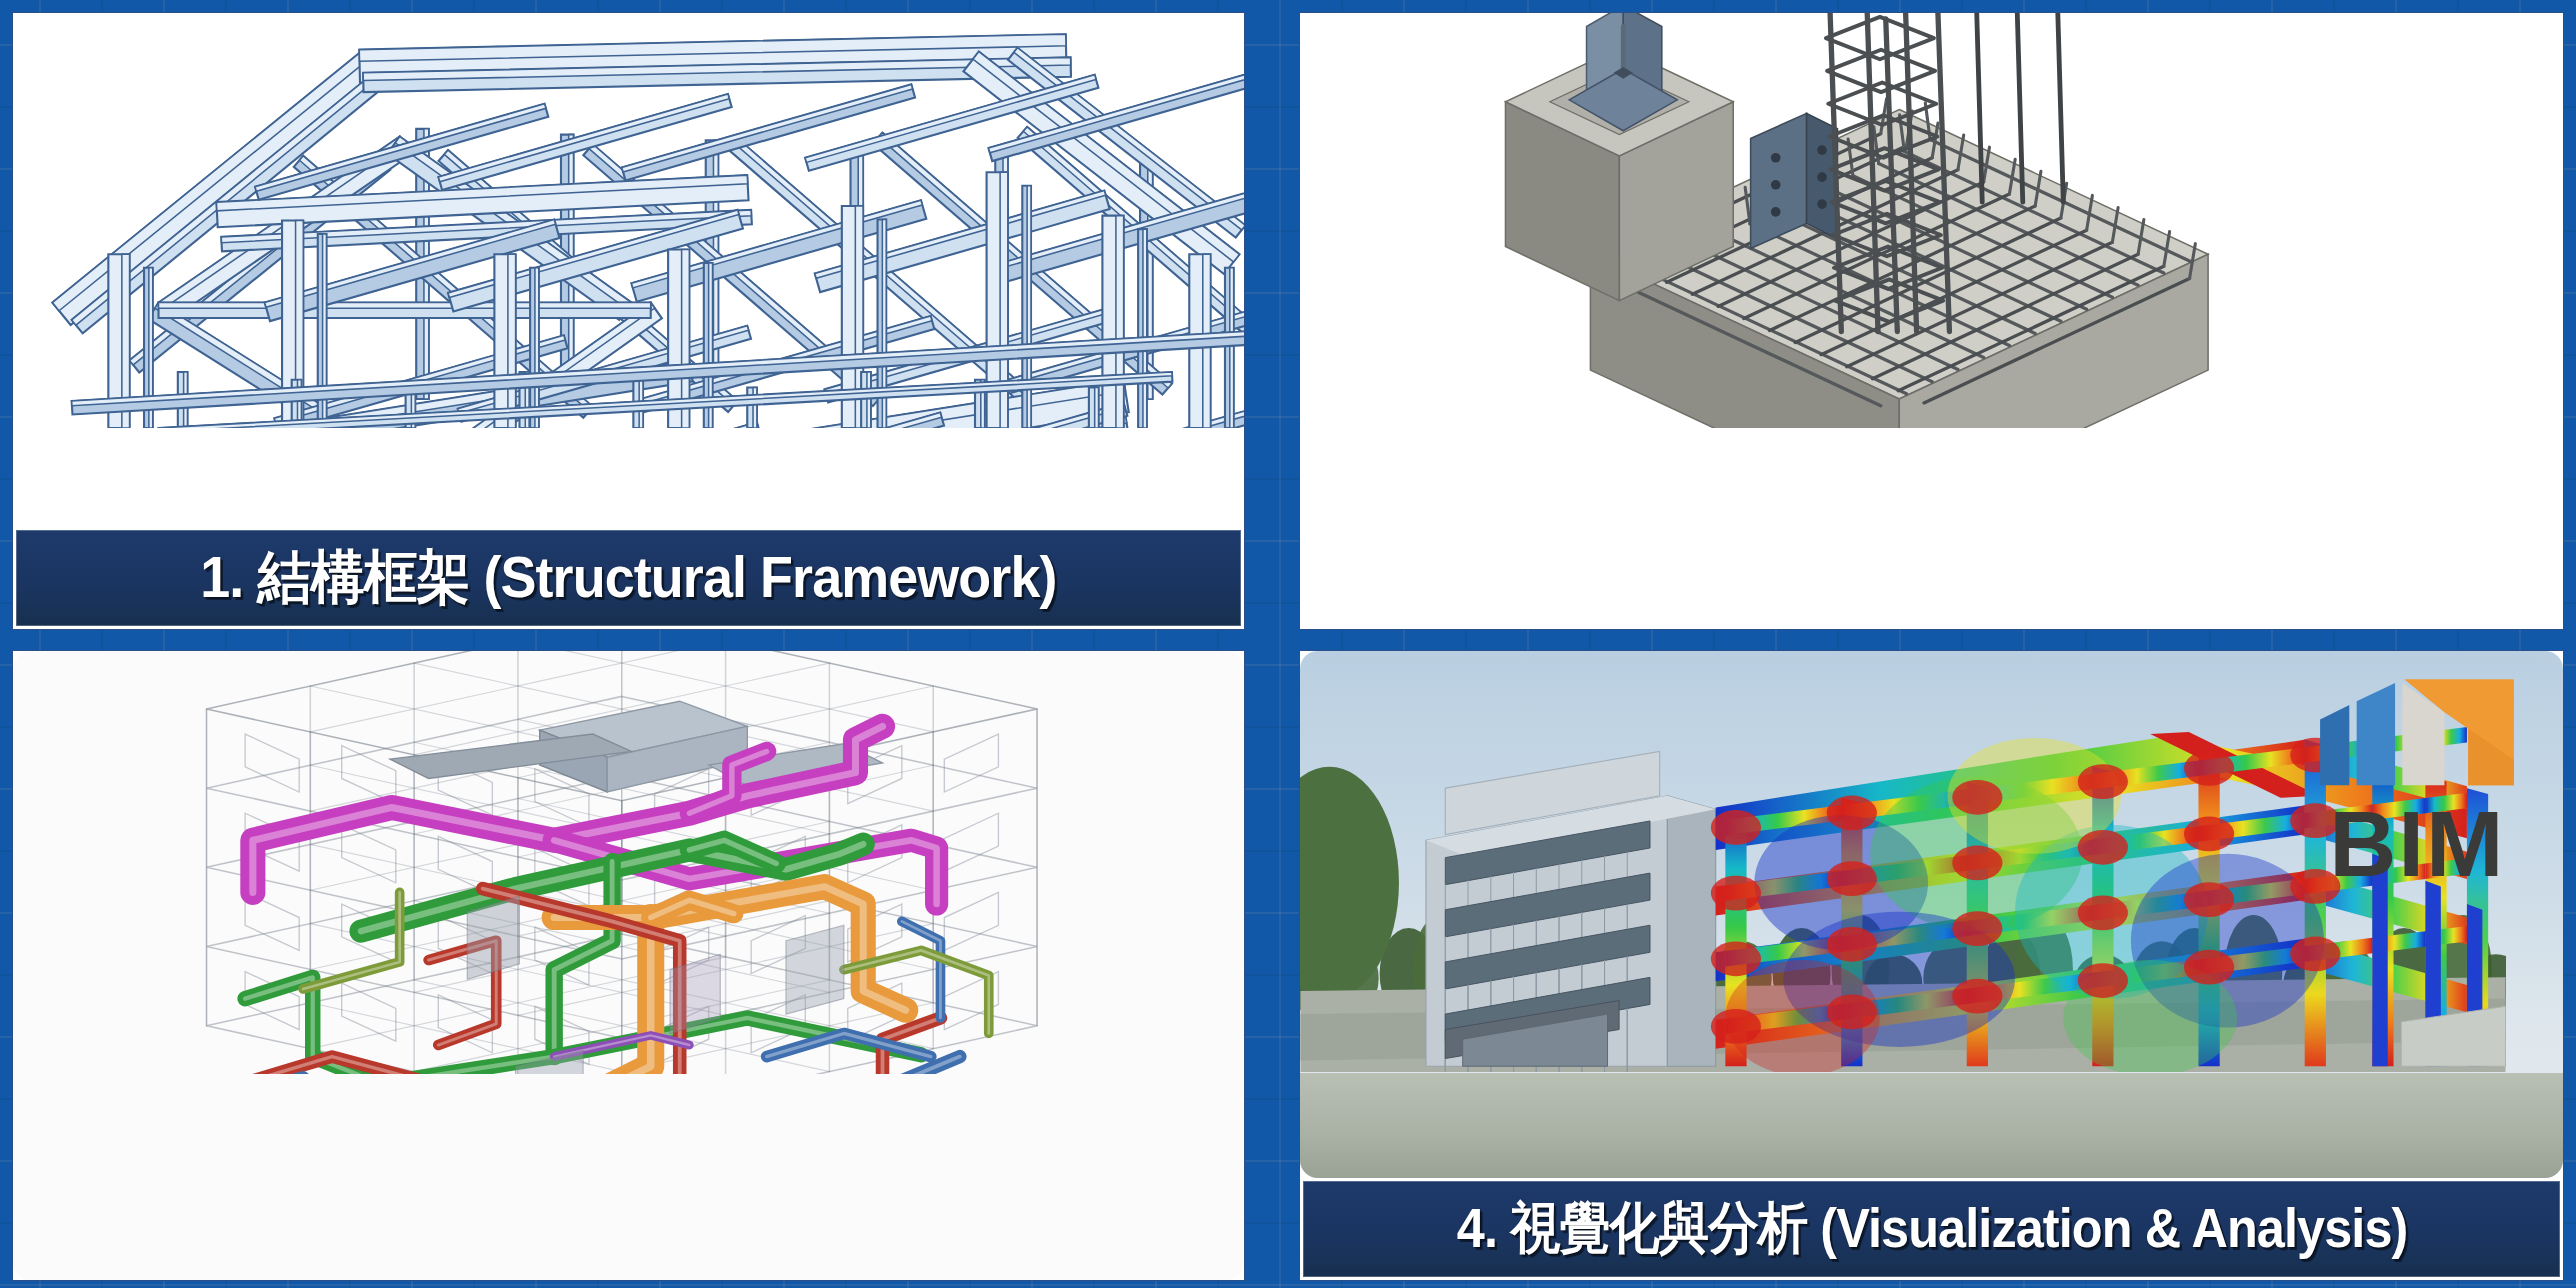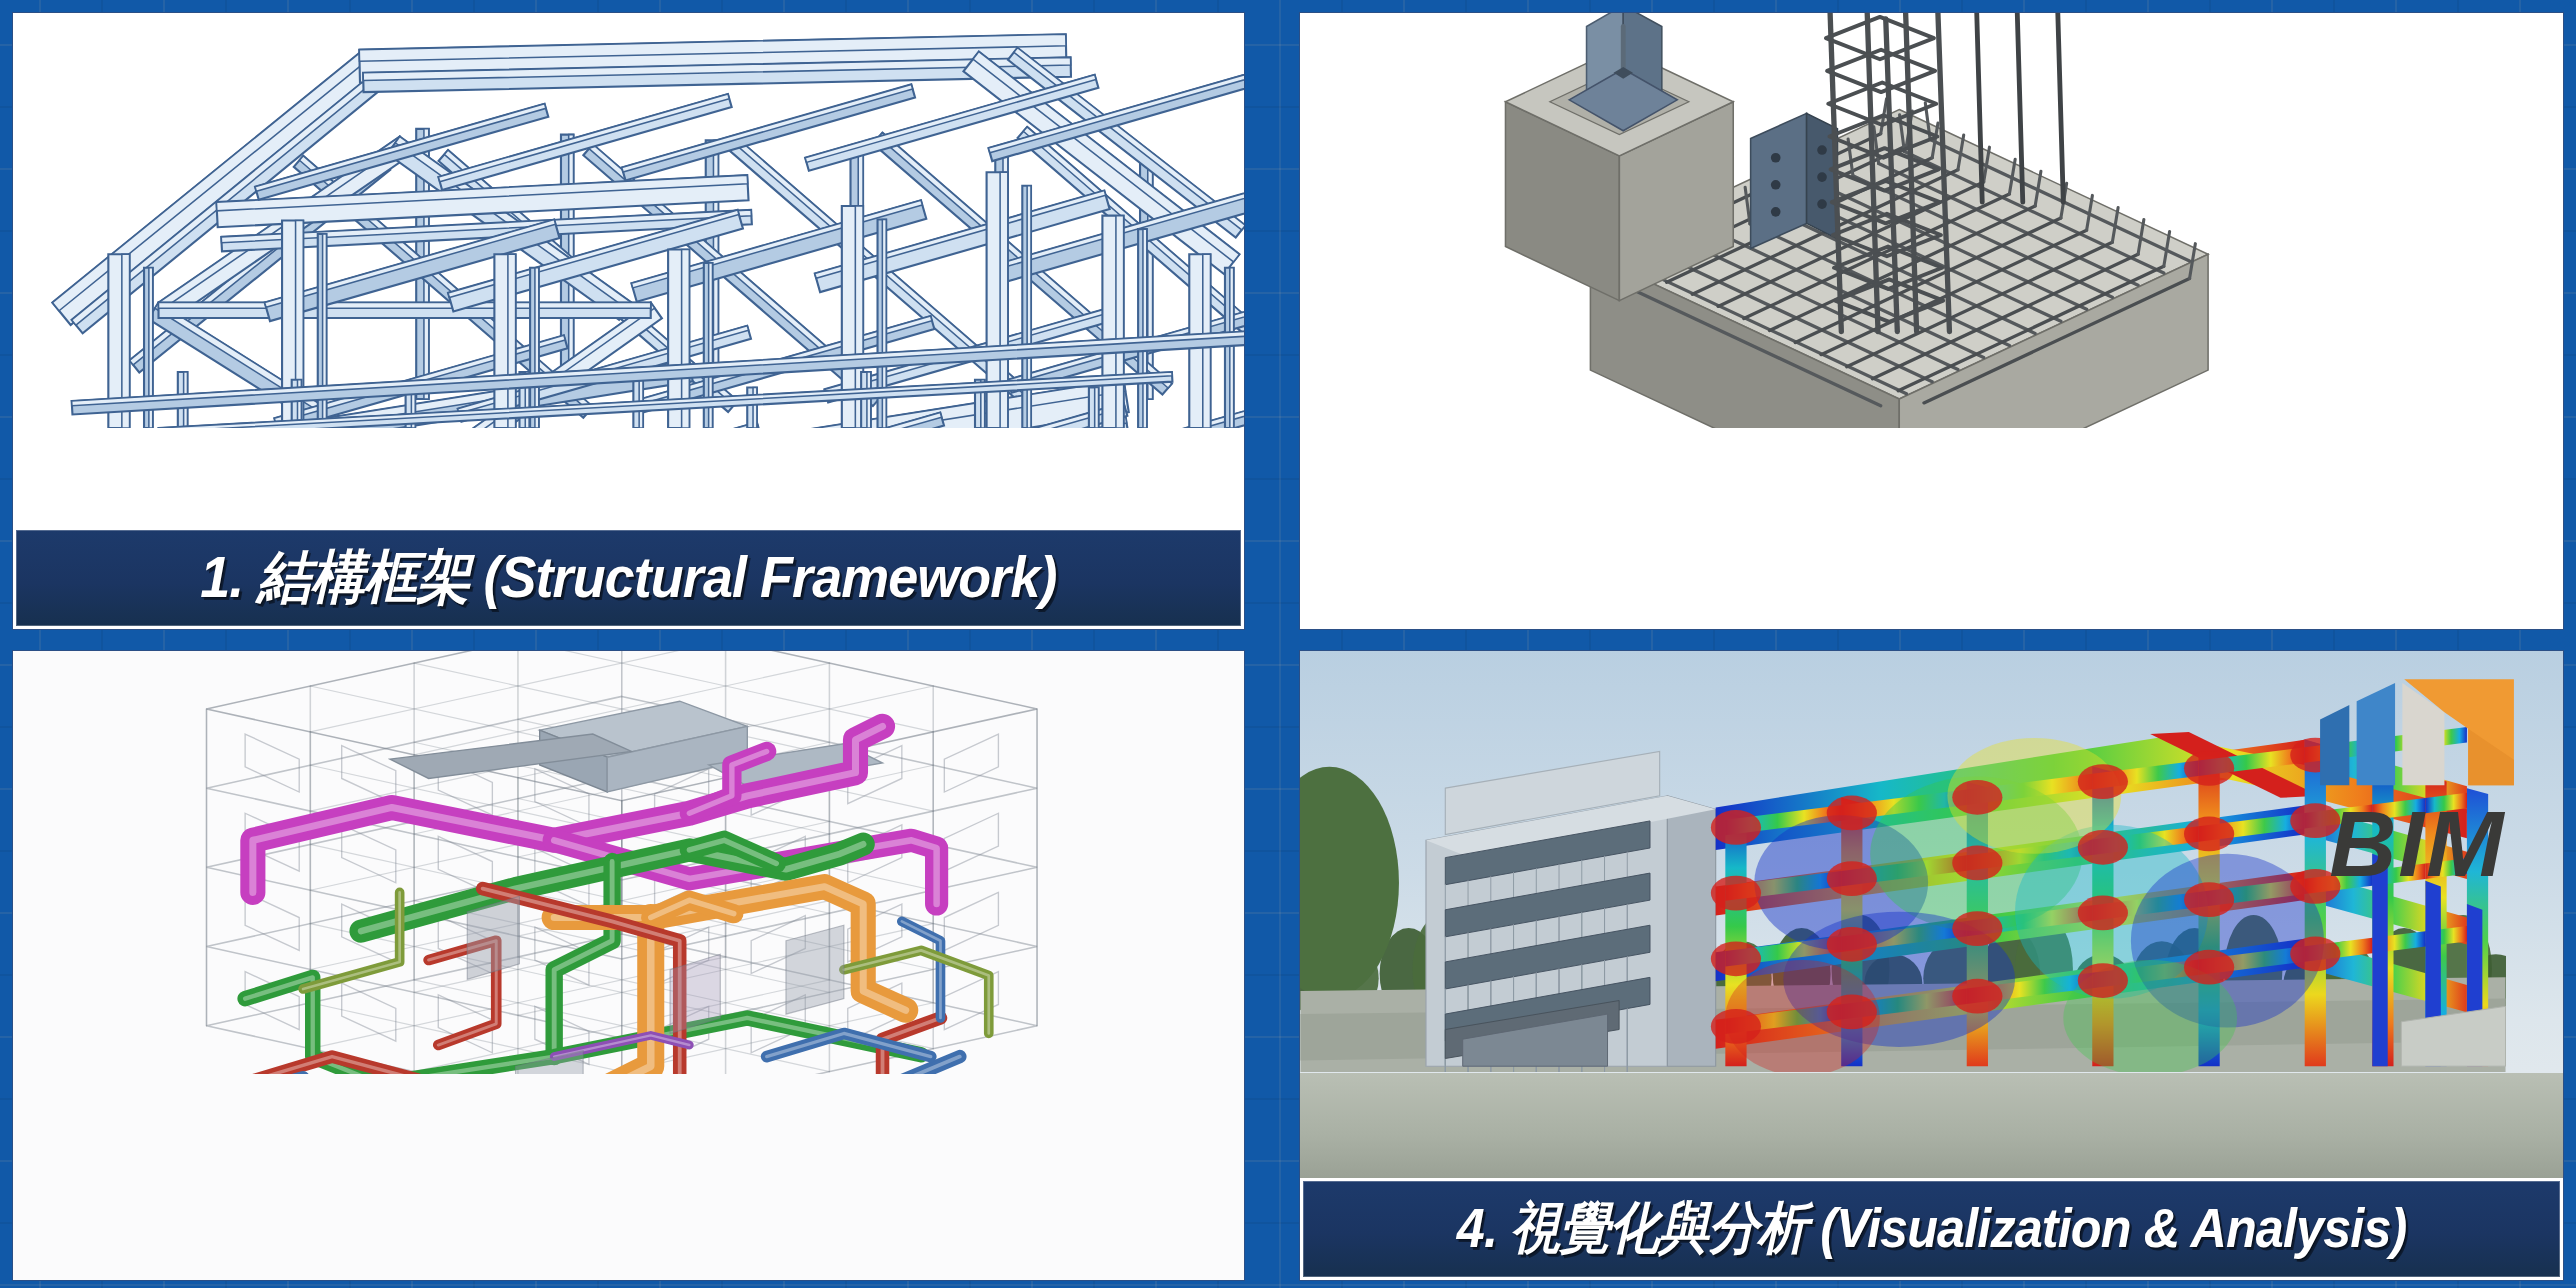--- a/index.html
+++ b/index.html
@@ -24,36 +24,37 @@
     background-position:39px 44px,39px 44px,39px 44px,39px 44px;
   }
 
   #grid{
     position:absolute; inset:0;
     display:grid;
     grid-template-columns:1266px 1310px;
     grid-template-rows:640px 649px;
   }
 
-  .panel{ position:relative;font-style:italic; }
+  .panel{ position:relative; }
   .panel.p1{ padding:11.6px 21px 9.7px 11.6px; }
   .panel.p2{ padding:11.6px 11.6px 9.7px 33px; }
   .panel.p3{ padding:9.7px 21px 7.7px 11.6px; }
   .panel.p4{ padding:9.7px 11.6px 7.7px 33px; }
 
   .panel-inner{
     position:relative; width:100%; height:100%;
     display:flex; flex-direction:column;
     border:1.9px solid #2b4f86;
     background:#ffffff;
   }
 
   .art{
     position:relative; flex:1 1 auto; overflow:hidden;
     background:#fff;
+    border-radius:18px;
   }
 
   
   .caption{
     flex:0 0 auto;
     height:102px;
     background:linear-gradient(180deg,#1d3a6b 0%,#1b3562 55%,#17304f 100%);
     border:3.9px solid #ffffff;
     box-shadow:inset 0 0 0 1px rgba(255,255,255,.25);
     display:flex; align-items:center; justify-content:center;

